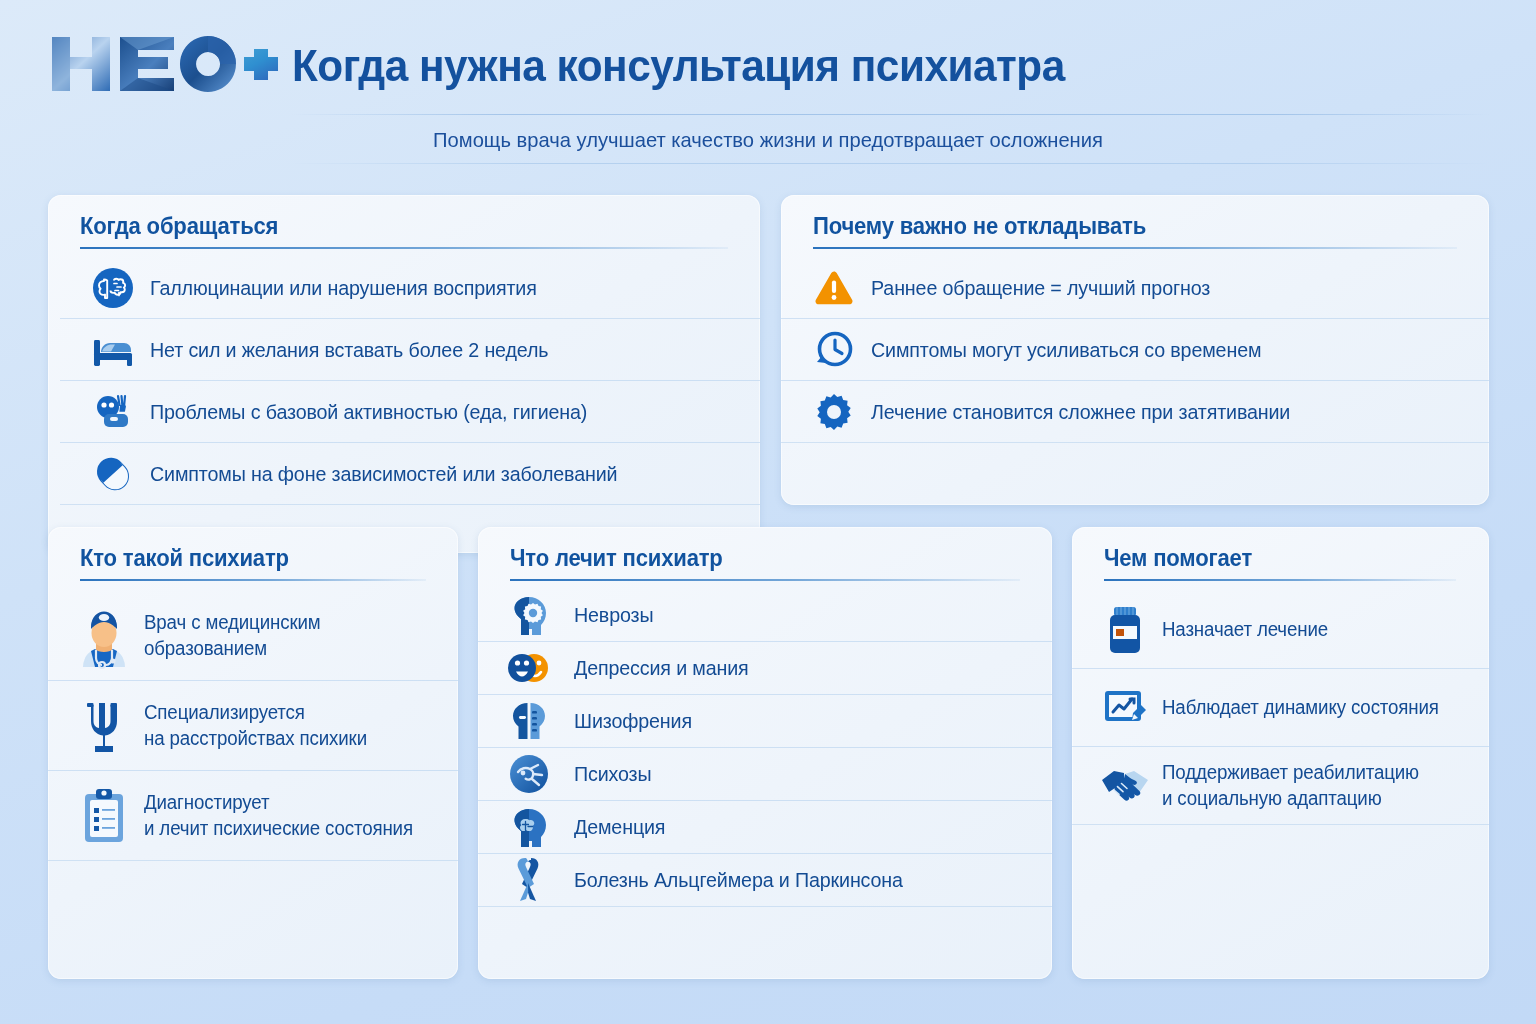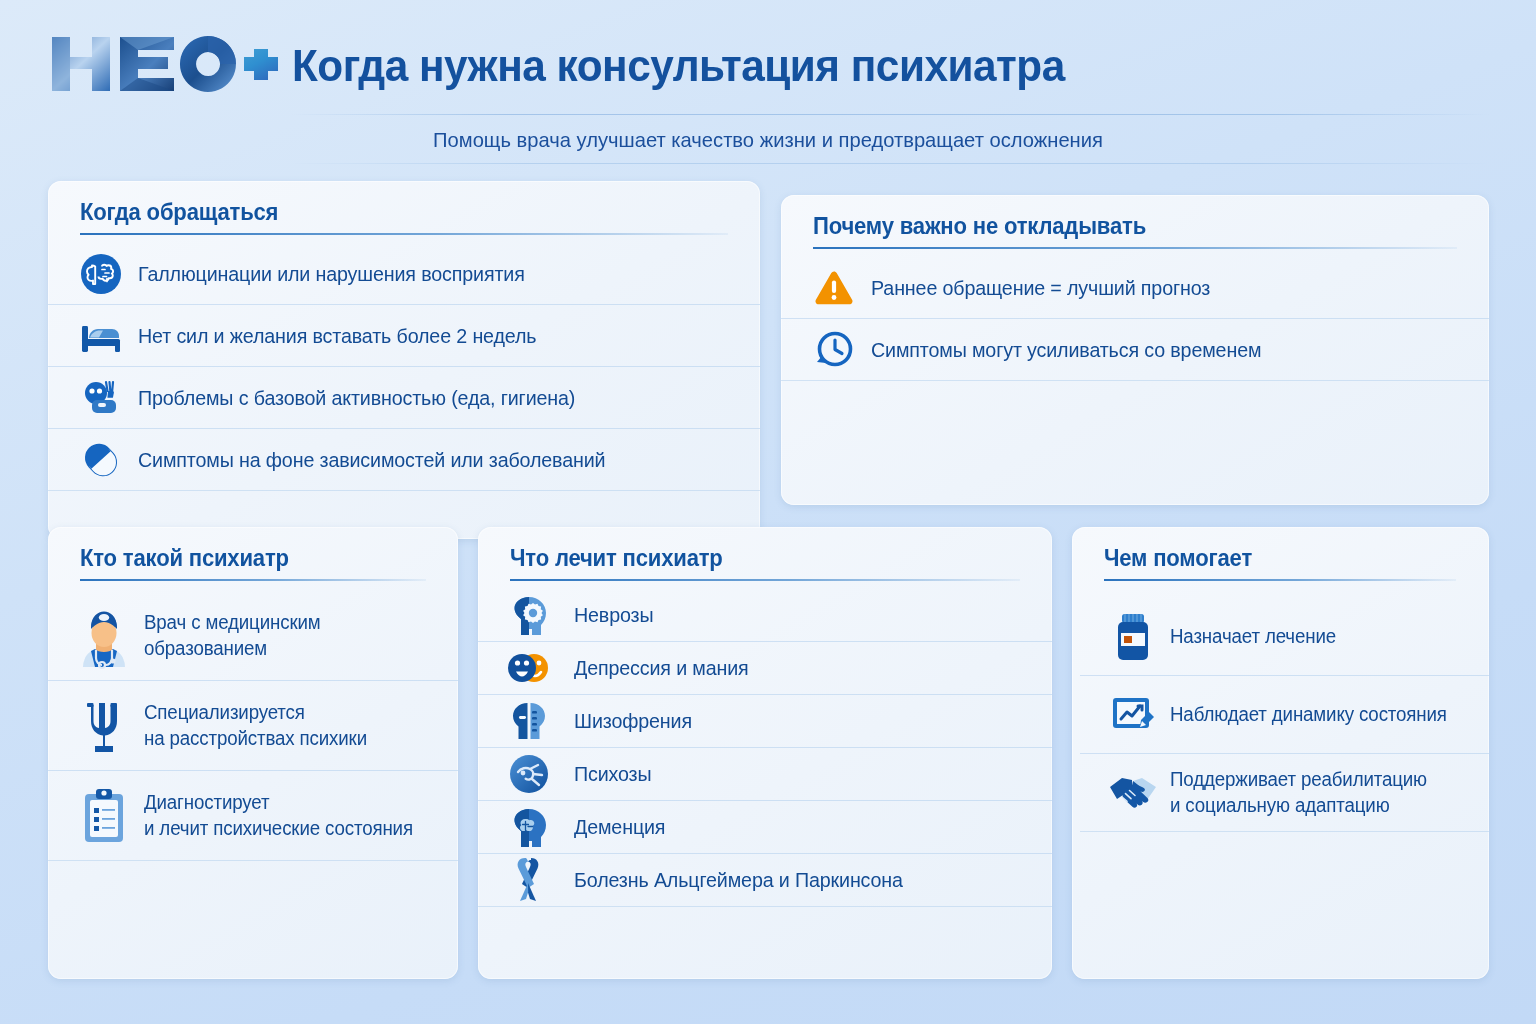--- a/index.html
+++ b/index.html
@@ -65,21 +65,21 @@
 
   
   .card {
     position: absolute;
     background: linear-gradient(150deg, #f6f9fd 0%, #eef4fb 55%, #e9f1fa 100%);
     border-radius: 13px;
     box-shadow: 0 2px 7px rgba(90,130,180,0.17), 0 0 0 1px rgba(255,255,255,0.55) inset;
     overflow: hidden;
   }
 
-  #card-when      { left: 48px;   top: 181px; width: 712px; height: 358px; }
+  #card-when      { left: 48px;   top: 195px; width: 712px; height: 358px; }
   #card-why       { left: 781px;  top: 195px; width: 708px; height: 310px; }
   #card-who       { left: 48px;   top: 527px; width: 410px; height: 452px; }
   #card-treats    { left: 478px;  top: 527px; width: 574px; height: 452px; padding-left: 20px; }
   #card-helps     { left: 1072px; top: 527px; width: 417px; height: 452px; }
 
   .card-title {
     position: absolute;
     left: 32px; top: 18px;
     font-size: 23px;
     font-weight: bold;
@@ -95,25 +95,25 @@
     height: 2px;
     background: linear-gradient(90deg, #2a72bd 0%, #73a6d8 55%, rgba(150,190,230,0.15) 100%);
   }
   #card-when  .card-title-rule { width: 648px; }
   #card-why   .card-title-rule { width: 644px; }
   #card-who   .card-title-rule { width: 346px; }
   #card-treats .card-title-rule { width: 510px; }
   #card-helps .card-title-rule { width: 352px; }
 
   .items { position: absolute; left: 0; right: 0; }
-  #card-when  .items { top: 62px; }
+  #card-when  .items { top: 62px; margin-left: 12px; }
   #card-why   .items { top: 62px; }
   #card-who   .items { top: 64px; }
   #card-treats .items { top: 62px; }
-  #card-helps .items { top: 71px; padding-left: 8px; }
+  #card-helps .items { top: 64px; }
 
   .item {
     position: relative;
     display: flex;
     align-items: center;
     gap: 14px;
     padding-left: 30px;
     padding-right: 18px;
     border-bottom: 1px solid rgba(176,206,236,0.55);
   }
@@ -285,20 +285,29 @@
       <span class="item-icon">
         <svg width="44" height="44" viewBox="0 0 44 44">
           <path d="M10 28l-5 6 9 1z" fill="#1565c0"></path>
           <circle cx="23" cy="21" r="15.5" fill="none" stroke="#1565c0" stroke-width="3.6"></circle>
           <path d="M23 12v9.5l7 4" fill="none" stroke="#1565c0" stroke-width="3.2" stroke-linecap="round" stroke-linejoin="round"></path>
         </svg>
       </span>
       <span class="item-text">Симптомы могут усиливаться со временем</span>
     </div>
 
+    <div class="item">
+      <span class="item-icon">
+        <svg width="42" height="42" viewBox="0 0 42 42">
+          <path d="M21 3l3.3 3.1 4.3-1.3 1.6 4.2 4.4.8-.5 4.5 3.6 2.7-2.4 3.8 2.4 3.8-3.6 2.7.5 4.5-4.4.8-1.6 4.2-4.3-1.3L21 39l-3.3-3.1-4.3 1.3-1.6-4.2-4.4-.8.5-4.5L4.3 25l2.4-3.8L4.3 17.4l3.6-2.7-.5-4.5 4.4-.8 1.6-4.2 4.3 1.3z" fill="#1565c0"></path>
+          <circle cx="21" cy="21" r="7" fill="#eef4fb"></circle>
+        </svg>
+      </span>
+      <span class="item-text">Лечение становится сложнее при затятивании</span>
+    </div>
 
   </div>
 </div>
 
 <div class="card" id="card-who">
   <div class="card-title">Кто такой психиатр</div>
   <div class="card-title-rule"></div>
   <div class="items">
 
     <div class="item">

